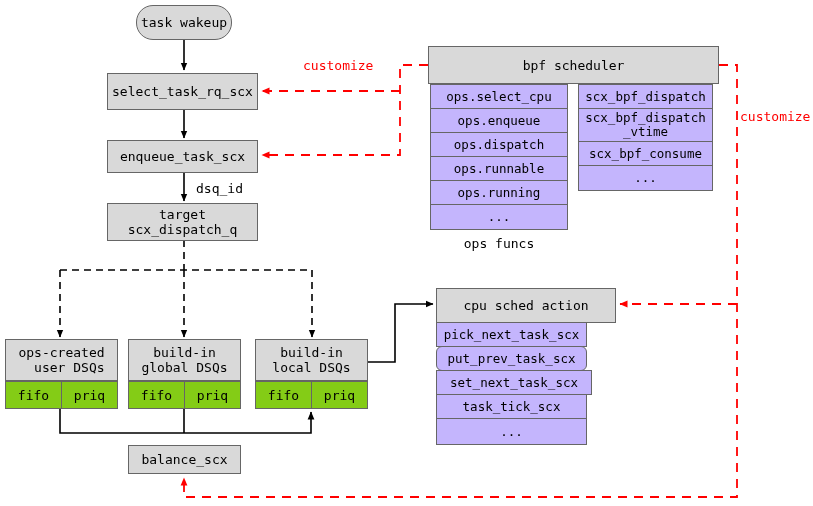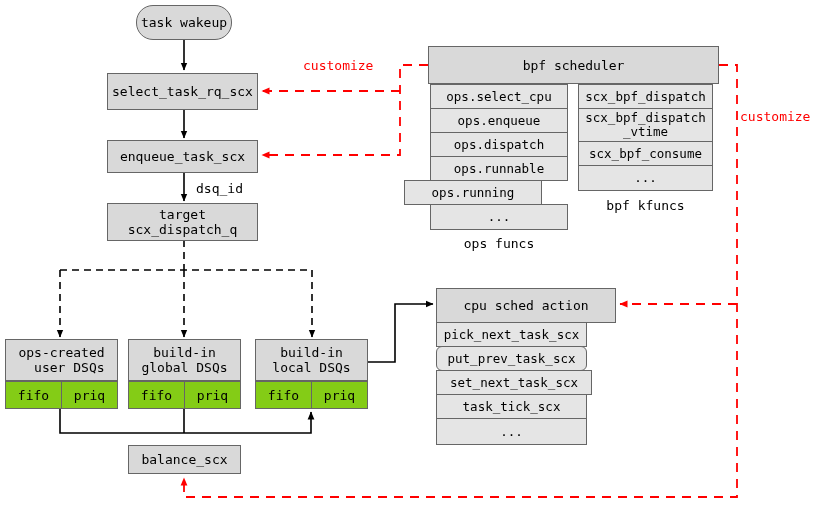--- a/index.html
+++ b/index.html
@@ -32,21 +32,21 @@
   }
   .redlabel{
     position:absolute;
     color:#ff0000;
     font-size:13px;
     white-space:nowrap;
   }
   svg.overlay{position:absolute;left:0;top:0;width:813px;height:506px;pointer-events:none;}
   .subrow{
     position:absolute;
-    background:#e5e5e5;
+    background:#c4b5fd;
     border:1px solid #666;
     box-sizing:border-box;
     display:flex;align-items:center;justify-content:center;
     font-size:12.5px;line-height:14px;
     text-align:center;
     white-space:pre-line;
     color:#000;
   }
   .half{
     position:absolute;
@@ -123,30 +123,29 @@
   <div class="half" style="left:311px;top:381px;width:57px;height:28px;">priq</div>
 
   <div class="box" style="left:128px;top:445px;width:113px;height:29px;">balance_scx</div>
 
   <div class="box" style="left:428px;top:46px;width:291px;height:38px;">bpf scheduler</div>
 
   <div class="subrow" style="left:430px;top:84px;width:138px;height:25px;">ops.select_cpu</div>
   <div class="subrow" style="left:430px;top:108px;width:138px;height:25px;">ops.enqueue</div>
   <div class="subrow" style="left:430px;top:132px;width:138px;height:25px;">ops.dispatch</div>
   <div class="subrow" style="left:430px;top:156px;width:138px;height:25px;">ops.runnable</div>
-  <div class="subrow" style="left:404px;top:180px;width:138px;height:25px;">ops.running</div>
+  <div class="subrow" style="left:430px;top:180px;width:138px;height:25px;">ops.running</div>
   <div class="subrow" style="left:430px;top:204px;width:138px;height:26px;">...</div>
   <div class="plainlabel" style="left:430px;top:236px;width:138px;">ops funcs</div>
 
   <div class="subrow" style="left:578px;top:84px;width:135px;height:25px;">scx_bpf_dispatch</div>
   <div class="subrow" style="left:578px;top:108px;width:135px;height:34px;">scx_bpf_dispatch
 _vtime</div>
   <div class="subrow" style="left:578px;top:141px;width:135px;height:25px;">scx_bpf_consume</div>
   <div class="subrow" style="left:578px;top:165px;width:135px;height:26px;">...</div>
-  <div class="plainlabel" style="left:578px;top:198px;width:135px;">bpf kfuncs</div>
 
   <div class="box" style="left:436px;top:288px;width:180px;height:35px;">cpu sched action</div>
   <div class="subrow" style="left:436px;top:322px;width:151px;height:25px;">pick_next_task_scx</div>
   <div class="subrow" style="left:436px;top:346px;width:151px;height:25px;border-radius:6px;">put_prev_task_scx</div>
   <div class="subrow" style="left:436px;top:370px;width:156px;height:25px;">set_next_task_scx</div>
   <div class="subrow" style="left:436px;top:394px;width:151px;height:25px;">task_tick_scx</div>
   <div class="subrow" style="left:436px;top:418px;width:151px;height:27px;">...</div>
 
   <div class="redlabel" style="left:303px;top:58px;">customize</div>
   <div class="redlabel" style="left:740px;top:109px;">customize</div>

